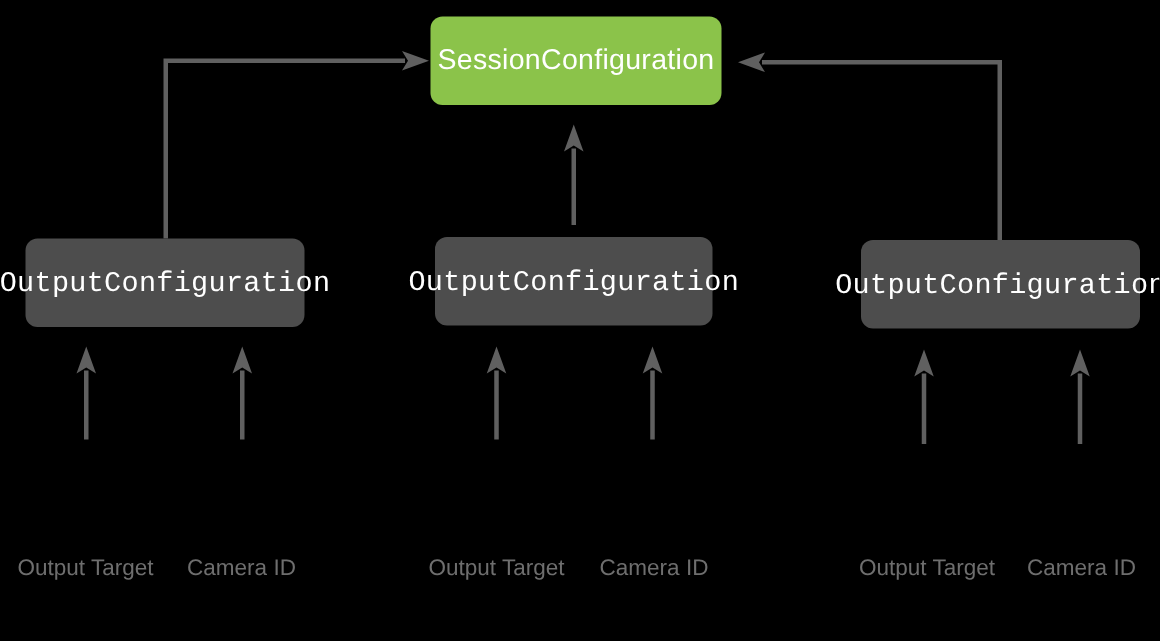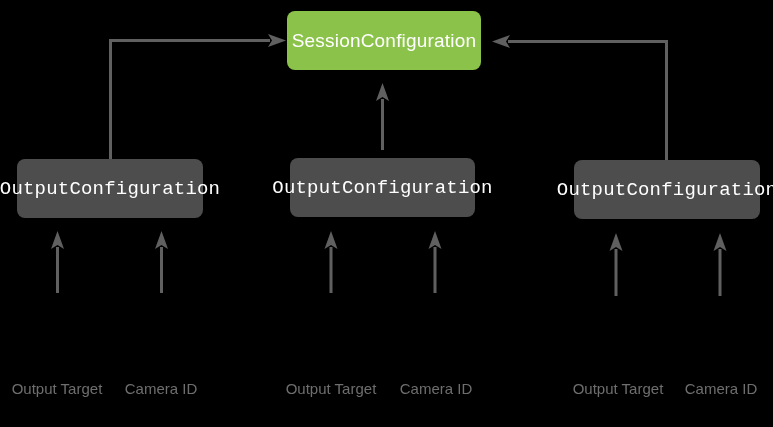--- a/index.html
+++ b/index.html
@@ -55,21 +55,21 @@
     background: var(--box-gray, #4D4D4D);
     width: 186px;
     height: 59px;
     font-family: Liberation Mono, monospace;
   }
   .box.output.o1 { left: 17px;  top: 159px; }
   .box.output.o2 { left: 290px; top: 158px; width: 185px; }
   .box.output.o3 { left: 574px; top: 160px; }
   .port-label {
     position: absolute;
-    top: 380px;
+    top: 370px;
     transform: translateX(-50%);
     color: var(--label-gray, #6E6E6E);
     font-size: 15px;
     white-space: nowrap;
   }
   .port-label.p1 { left: 57px; }
   .port-label.p2 { left: 161px; }
   .port-label.p3 { left: 331px; }
   .port-label.p4 { left: 436px; }
   .port-label.p5 { left: 618px; }

